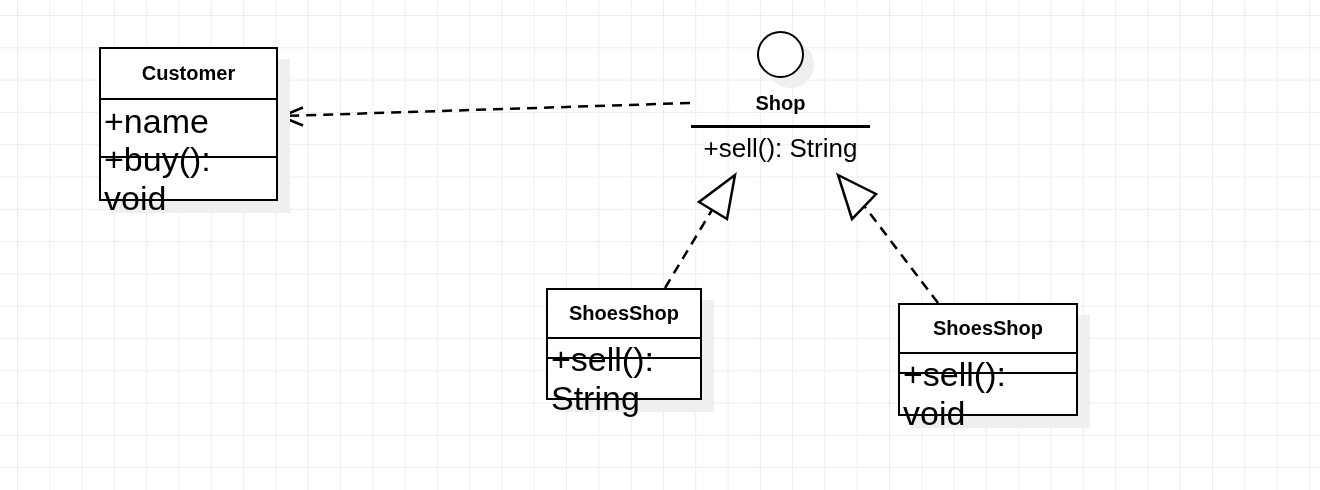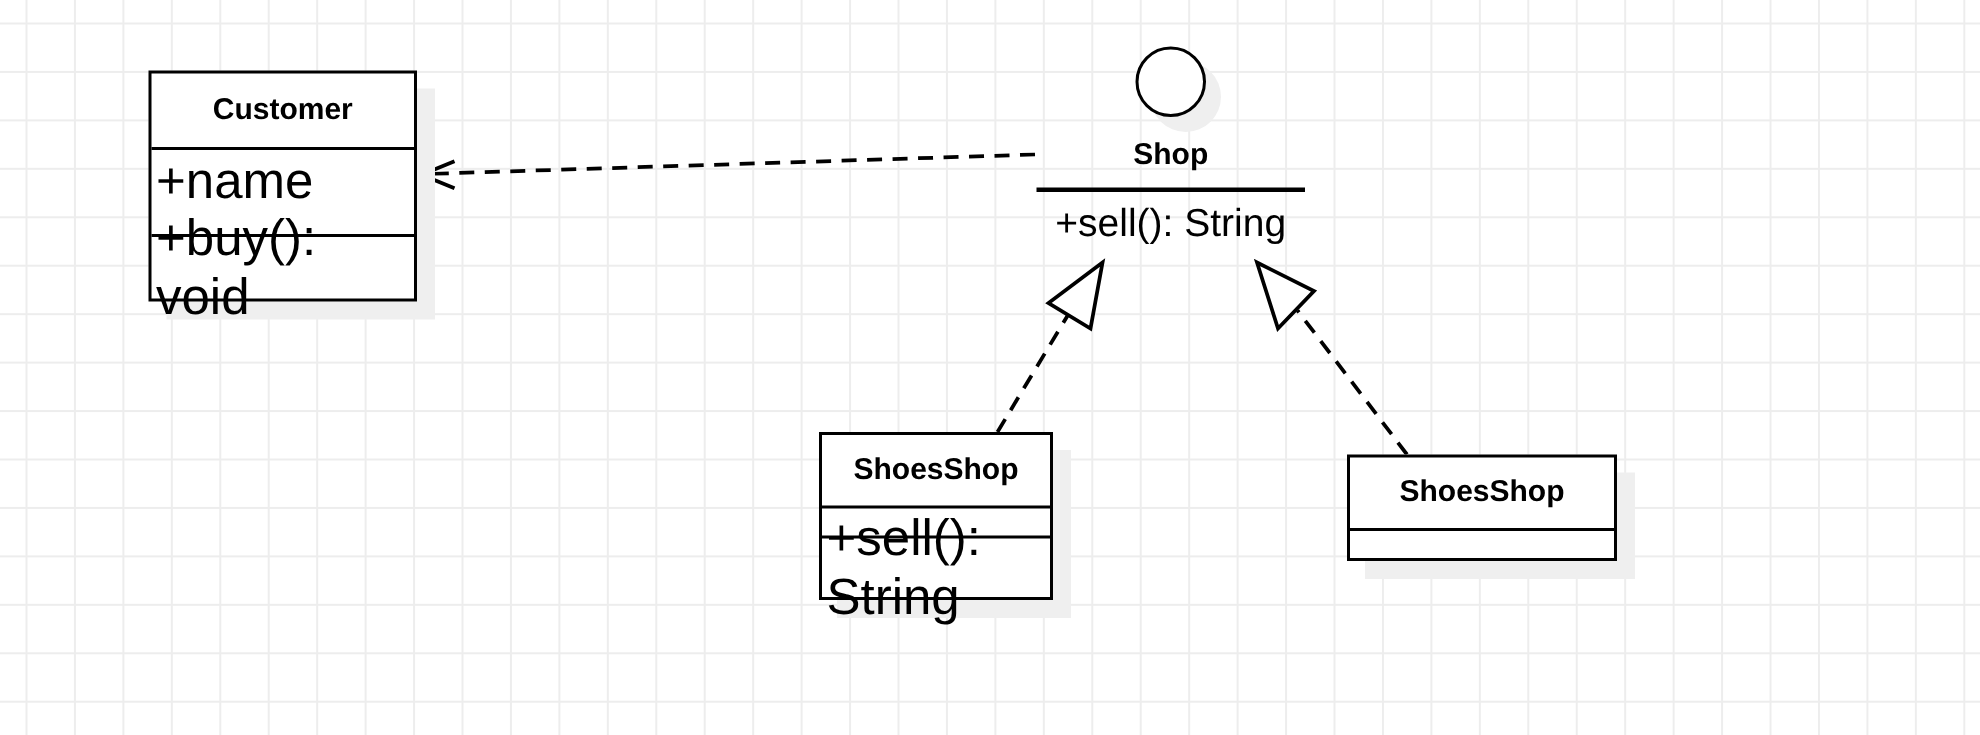--- a/index.html
+++ b/index.html
@@ -104,13 +104,14 @@
 
 <div class="uml-class" id="shoesshop-box">
   <div class="uml-title">ShoesShop</div>
   <div class="uml-member uml-empty"></div>
   <div class="uml-member uml-op">+sell(): String</div>
 </div>
 
 <div class="uml-class" id="clothing-box">
   <div class="uml-title">ShoesShop</div>
   <div class="uml-member uml-empty"></div>
+  <div class="uml-member uml-op">+sell(): void</div>
 </div>
 
 </body></html>

